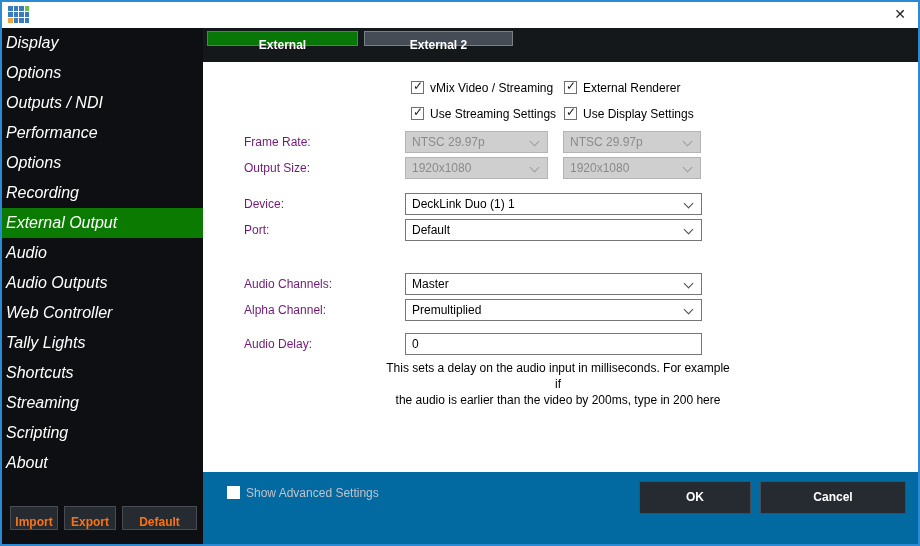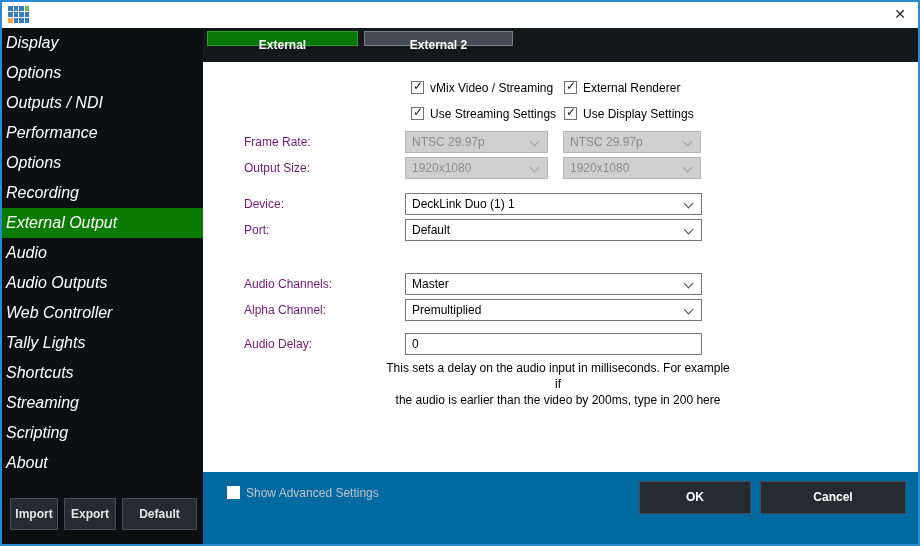--- a/index.html
+++ b/index.html
@@ -15,22 +15,22 @@
   .app-icon span:nth-child(4) { background:#6abf4b; }
   .app-icon span:nth-child(9) { background:#f2a33c; }
   .title-text { position:absolute; top:6px; left:32px; font-size:12px; color:#000;margin-top:33px; }
   .close-btn { position:absolute; top:4px; right:12px; font-size:14px; color:#222; cursor:default; }
 
   
   .sidebar { position:absolute; top:26px; left:0; width:201px; bottom:0; background:#0d0f12; }
   .side-item { height:30px; line-height:30px; padding-left:4px; color:#fff; font-size:16px;font-style:italic; }
   .side-item.selected { background:#0b7a00; }
   .side-buttons { position:absolute; left:0; bottom:14px; width:100%; }
-  .sbtn { position:absolute; bottom:0; height:32px; line-height:30px; text-align:center;
-          background:#262b31; border:1px solid #454c55; color:#e5e5e5; font-weight:bold; font-size:12px; }
+  .sbtn { position:absolute; bottom:0; height:24px; line-height:30px; text-align:center;
+          background:#262b31; border:1px solid #454c55; color:#f97316; font-weight:bold; font-size:12px; }
   .sbtn.import { left:8px; width:48px; }
   .sbtn.export { left:62px; width:52px; }
   .sbtn.default { left:120px; width:75px; }
 
   
   .tabrow { position:absolute; top:26px; left:201px; right:0; height:34px; background:#15181b; }
   .tab { position:absolute; top:3px; height:15px; line-height:26px; text-align:center;
          font-weight:bold; font-size:12px; color:#fff; }
   .tab.active { left:4px; width:151px; background:#077807; border:1px solid #2f9b2f; }
   .tab.inactive { left:161px; width:149px; background:#454c56; border:1px solid #788089; }

